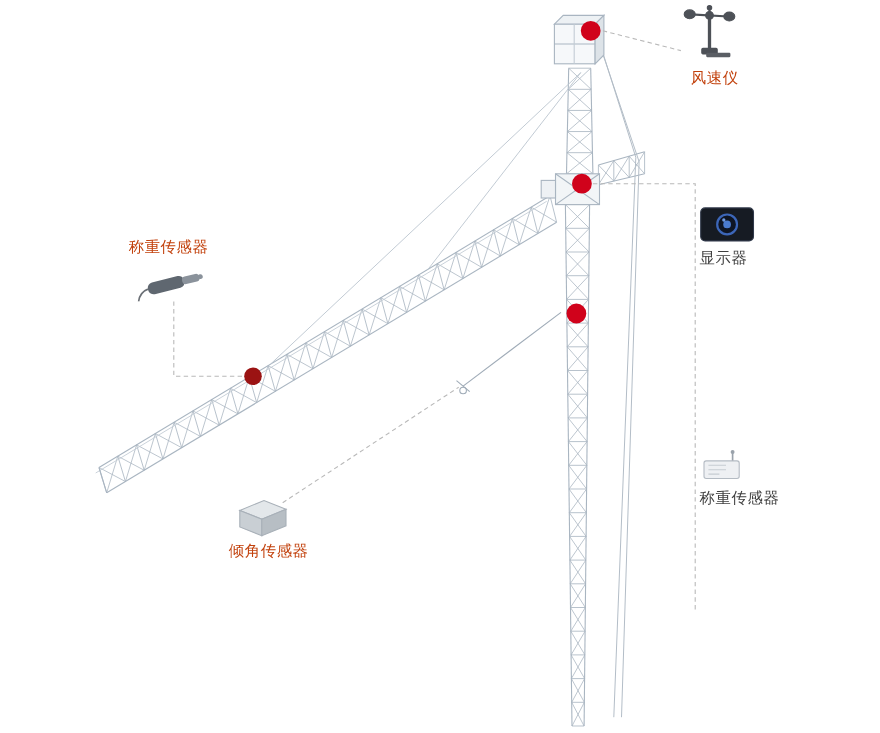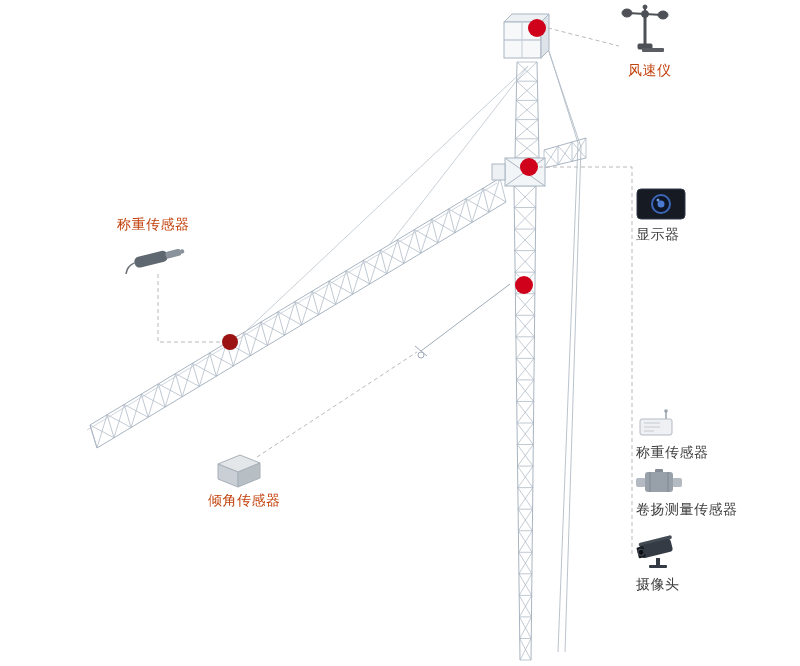--- a/index.html
+++ b/index.html
@@ -304,39 +304,15 @@
       <line x1="30" y1="3" x2="30" y2="11" stroke="#9aa2ab" stroke-width="1.5"></line>
       <circle cx="30" cy="3" r="1.8" fill="#9aa2ab"></circle>
       <rect x="4" y="11" width="32" height="16" rx="2" fill="#eef0f3" stroke="#b4bbc3"></rect>
       <line x1="8" y1="15" x2="24" y2="15" stroke="#c6ccd2"></line>
       <line x1="8" y1="19" x2="24" y2="19" stroke="#c6ccd2"></line>
       <line x1="8" y1="23" x2="18" y2="23" stroke="#c6ccd2"></line>
     </svg>
     <div class="rp-label">称重传感器</div>
   </div>
 
-  <div class="rp-item" style="top:468px">
-    <svg width="46" height="27" viewBox="0 0 46 27">
-      <rect x="0" y="10" width="10" height="9" rx="2" fill="#b3bac1"></rect>
-      <rect x="36" y="10" width="10" height="9" rx="2" fill="#b3bac1"></rect>
-      <rect x="19" y="1" width="8" height="5" rx="1" fill="#848c95"></rect>
-      <rect x="9" y="4" width="28" height="20" rx="3" fill="#98a0a9"></rect>
-      <line x1="14" y1="4" x2="14" y2="24" stroke="#7f8790"></line>
-      <line x1="32" y1="4" x2="32" y2="24" stroke="#7f8790"></line>
-    </svg>
-    <div class="rp-label">卷扬测量传感器</div>
-  </div>
-
-  <div class="rp-item" style="top:534px">
-    <svg width="44" height="36" viewBox="0 0 44 36">
-      <g transform="rotate(-14 20 14)">
-        <rect x="4" y="5" width="34" height="4" rx="2" fill="#434b55"></rect>
-        <rect x="4" y="8" width="32" height="13" rx="3" fill="#343b44"></rect>
-        <rect x="1" y="9" width="7" height="11" rx="1" fill="#171b21"></rect>
-        <circle cx="4.5" cy="14.5" r="3" fill="#0c0f13" stroke="#4a525c"></circle>
-      </g>
-      <rect x="20" y="24" width="4" height="8" fill="#343b44"></rect>
-      <rect x="13" y="31" width="18" height="3" rx="1" fill="#343b44"></rect>
-    </svg>
-    <div class="rp-label">摄像头</div>
-  </div>
+
 
 </div>
 
 </body></html>

